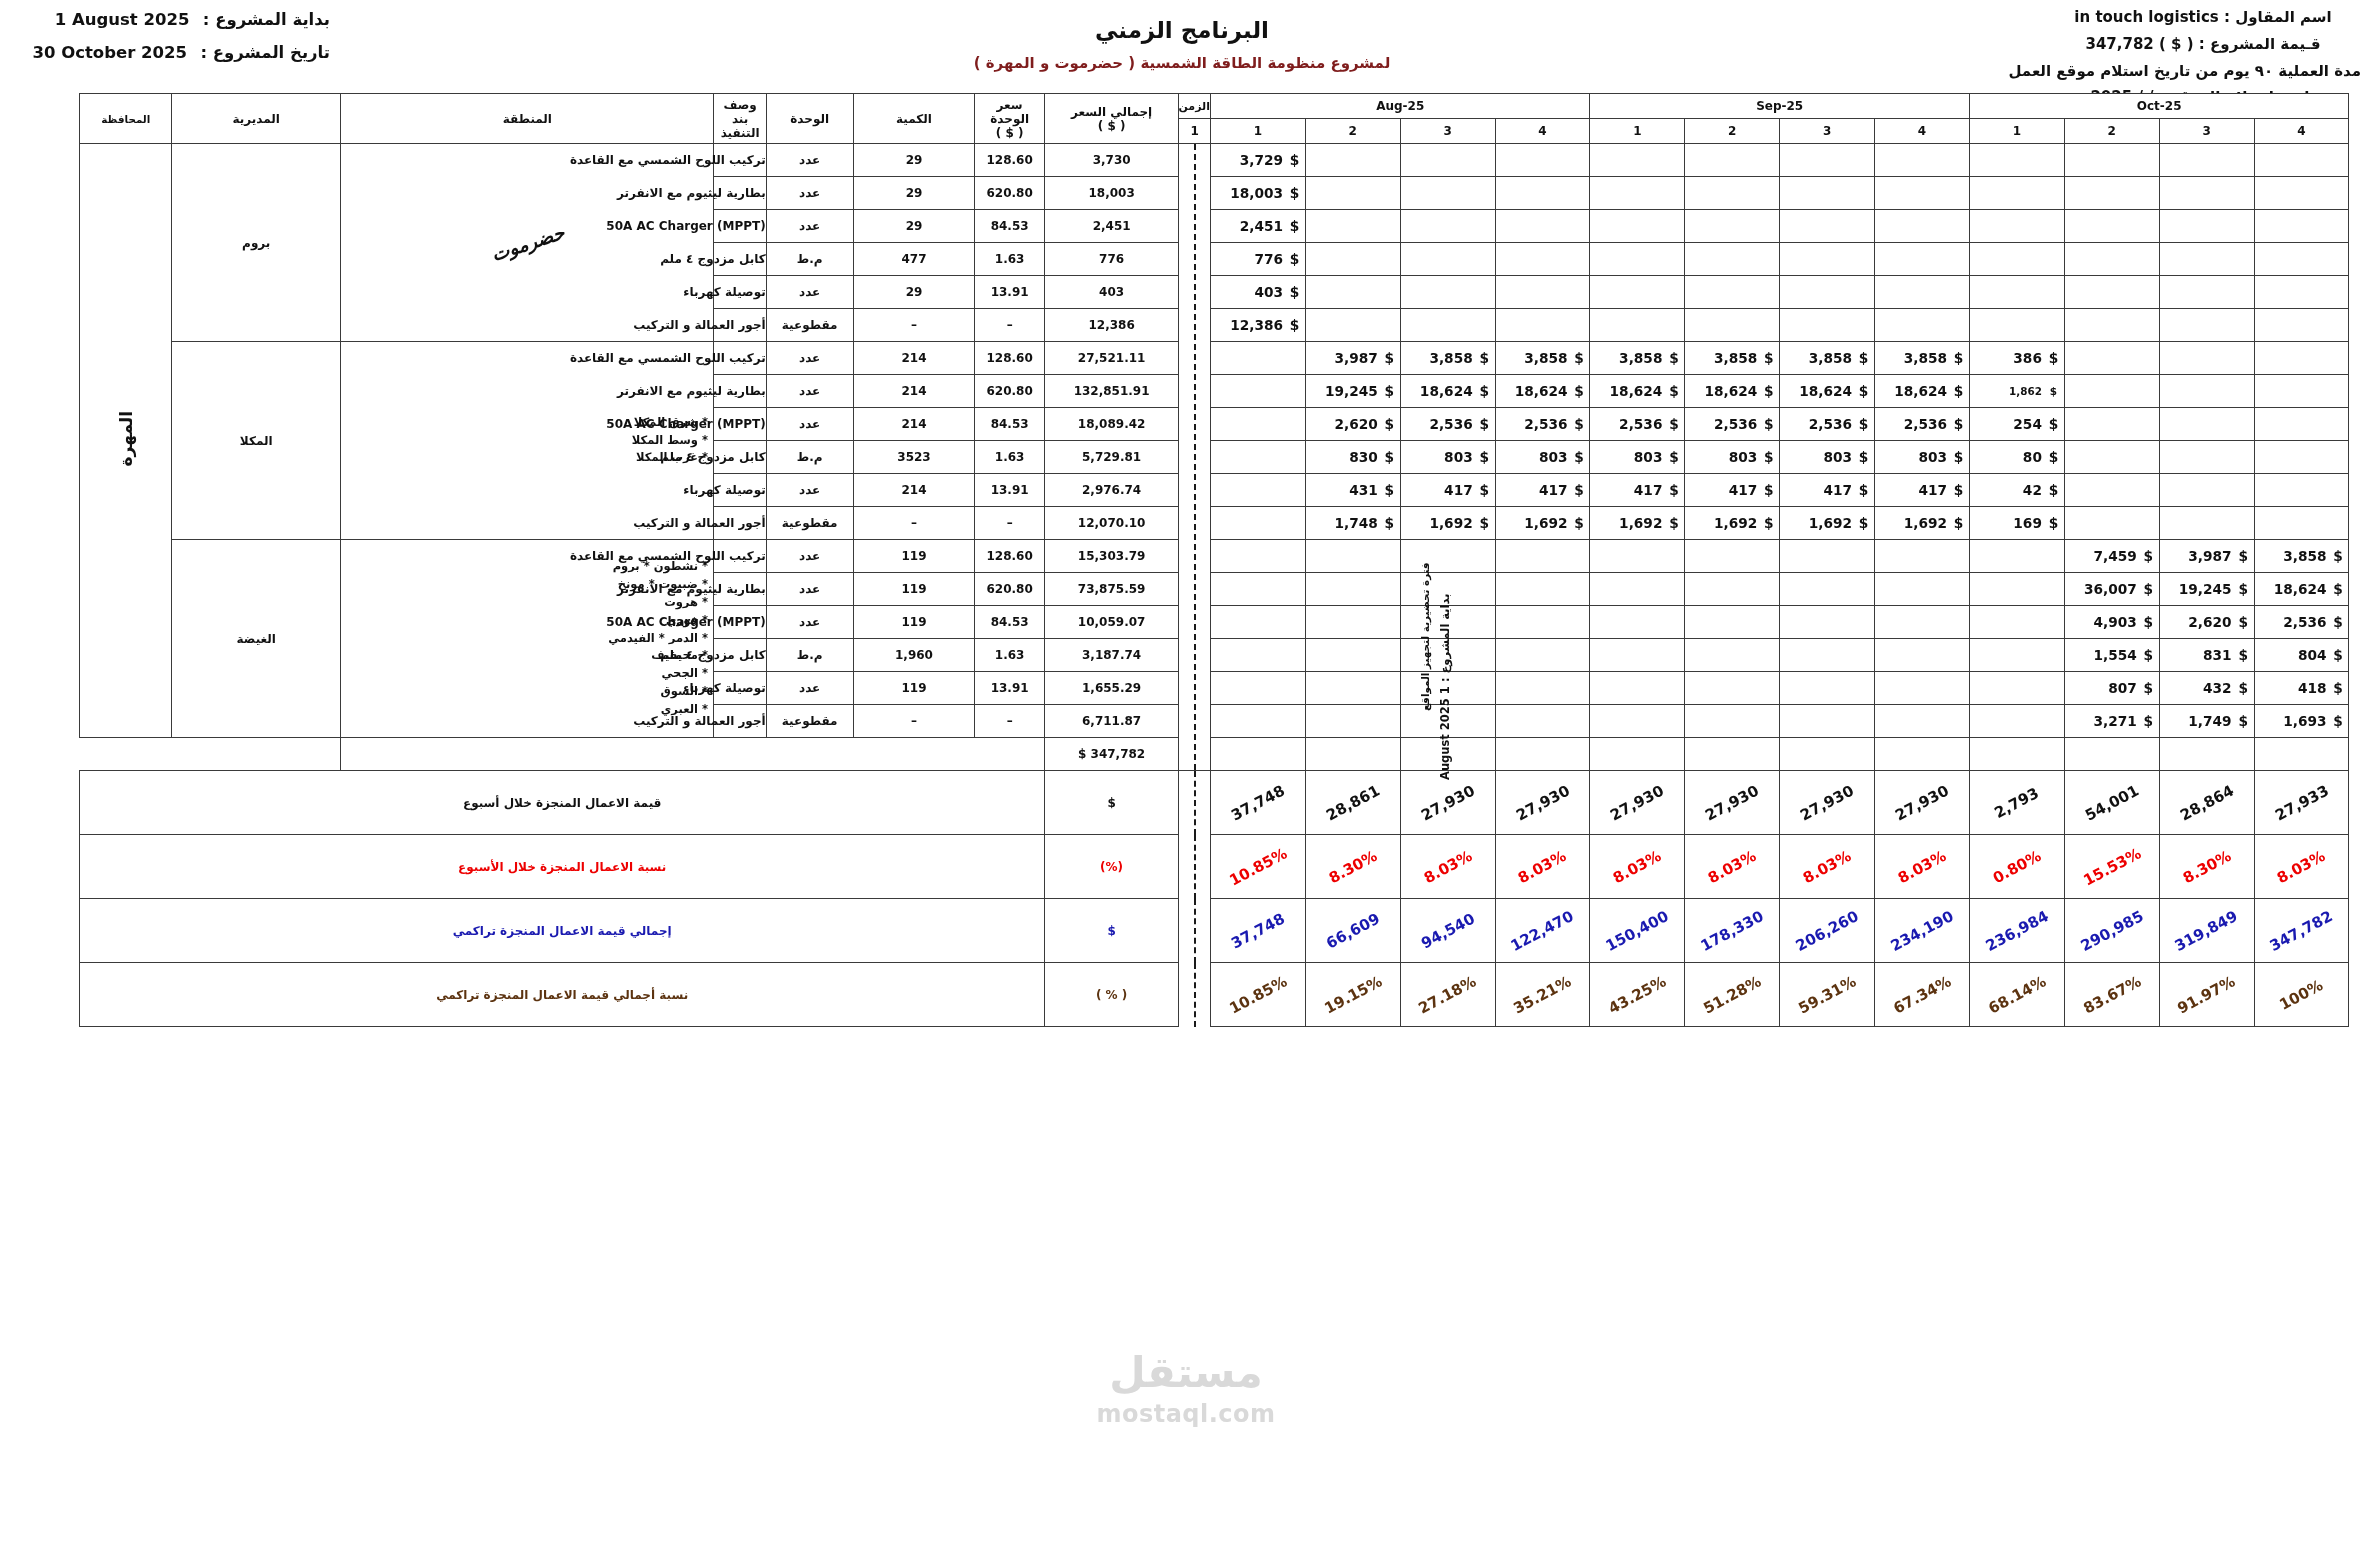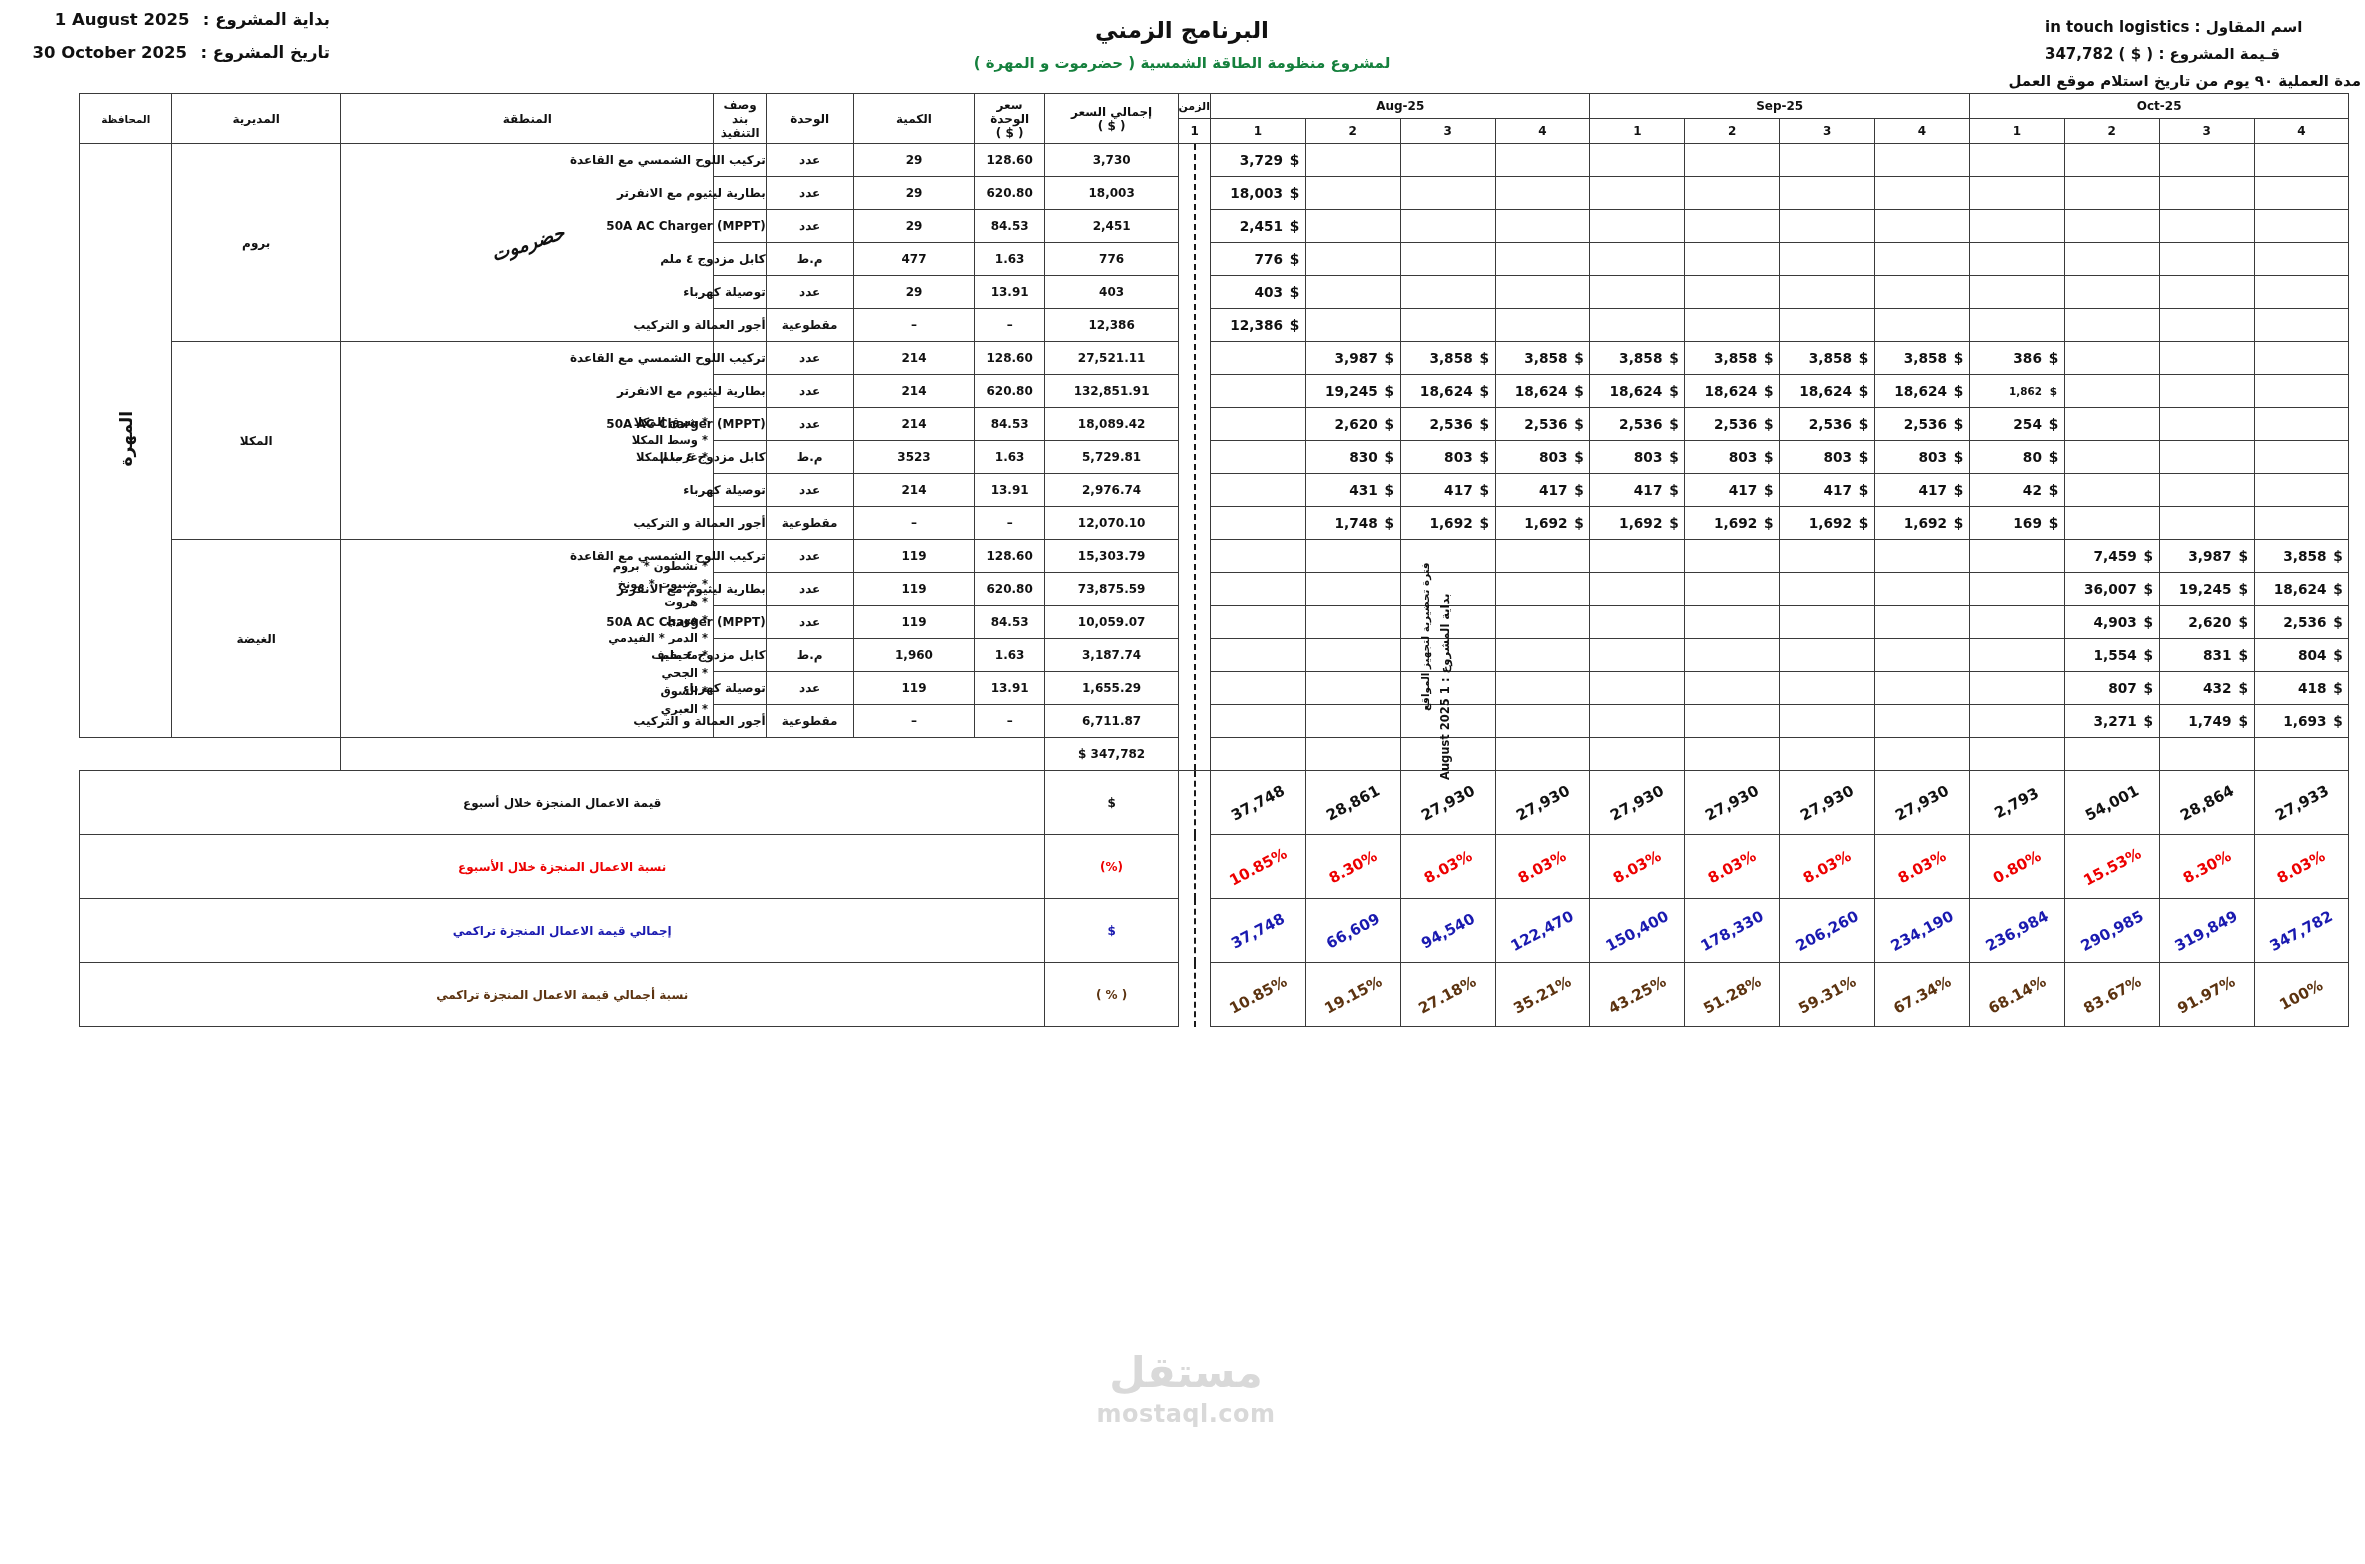--- a/index.html
+++ b/index.html
@@ -22,35 +22,35 @@
     position: absolute; top: 10px; right: 2035px; width: 286px;
     text-align: right; direction: rtl;
   }
   .hdr-left .line {
     font-size: 16.5px; font-weight: bold; color: #111;
     margin-bottom: 14.3px; white-space: nowrap;
   }
   .hdr-left .line .val { direction: ltr; unicode-bidi: embed; margin-right: 7.7px; }
 
   .hdr-right {
-    position: absolute; top: 18px; left: 2046px; width: 316px;
-    text-align: left; direction: rtl;
+    position: absolute; top: 8px; left: 2046px; width: 316px;
+    text-align: center; direction: rtl;
   }
   .hdr-right .line {
     font-size: 15px; font-weight: bold; color: #111;
     margin-bottom: 8.8px; white-space: nowrap;
   }
   .hdr-right .line .val { direction: ltr; unicode-bidi: embed; }
 
   .hdr-title {
     position: absolute; top: 16.5px; left: 0; width: 2366px; text-align: center;
     pointer-events: none;
   }
   .hdr-title .t1 { font-size: 23px; font-weight: bold; color: #111; }
-  .hdr-title .t2 { font-size: 15px; font-weight: bold; color: #15803d; margin-top: 11px; }
+  .hdr-title .t2 { font-size: 15px; font-weight: bold; color: #7f1d1d; margin-top: 11px; }
 
   
   table.grid {
     position: absolute;
     top: 93px;
     left: 15.4px;
     width: 2335px;
     border-collapse: collapse;
     table-layout: fixed;
     direction: rtl;

